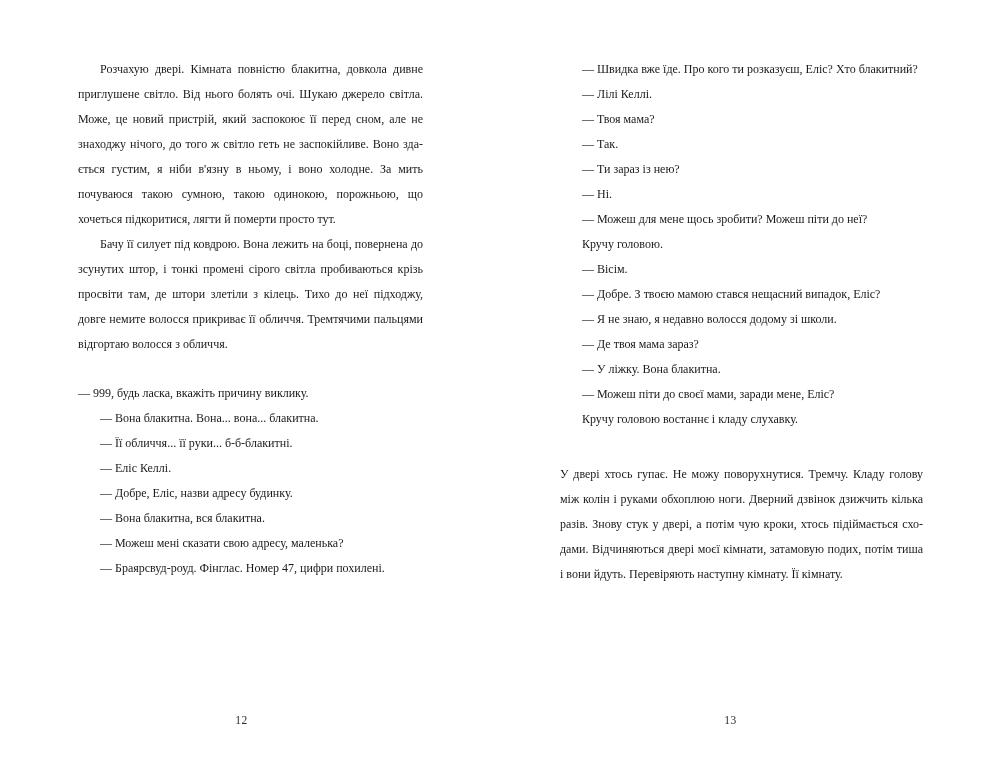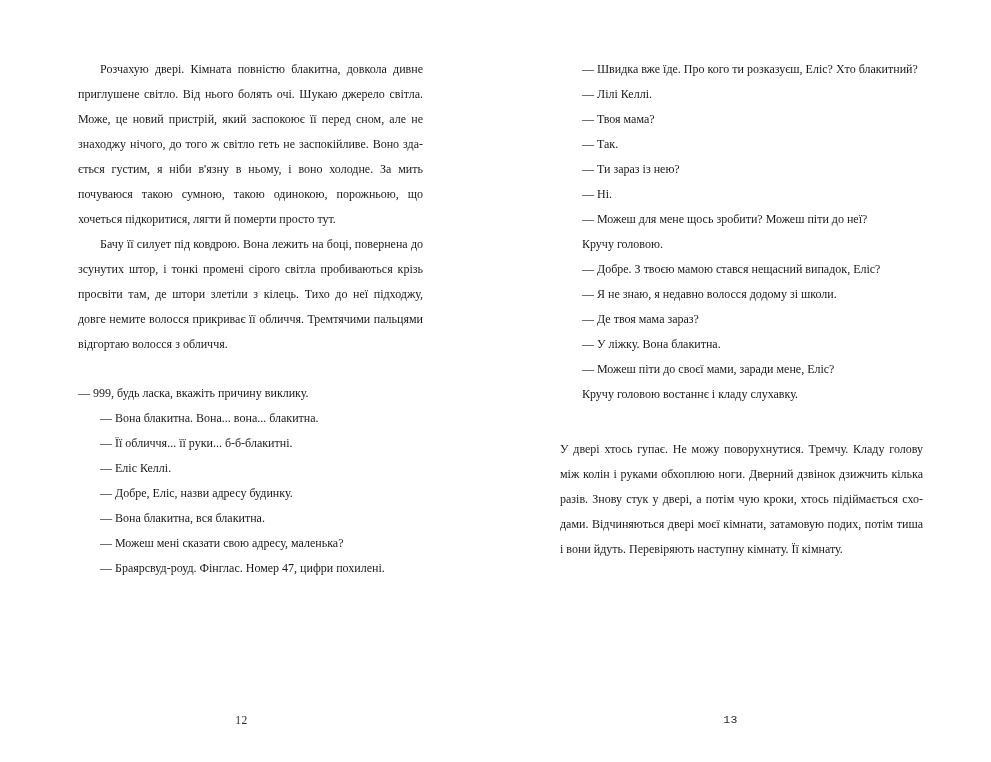--- a/index.html
+++ b/index.html
@@ -65,21 +65,21 @@
   .folio {
     position: absolute;
     bottom: 36px;
     width: 100%;
     text-align: center;
     font-size: 11.5px;
     color: #2a2a2a;
     letter-spacing: 0.4px;
   }
   .page-left .folio { left: -6px; }
-  .page-right .folio { left: -12px; font-family: Liberation Mono, monospace; }
+  .page-right .folio { left: -12px; }
 </style>
 </head>
 <body>
 
 <div class="spread">
 
   <div class="page page-left">
     <div class="text-col">
 
       <p class="indent">Розчахую двері. Кімната повністю блакитна, до­вкола дивне приглушене світло. Від нього болять очі. Шукаю джерело світла. Може, це новий пристрій, який заспокоює її перед сном, але не знаходжу нічо­го, до того ж світло геть не заспокійливе. Воно зда­ється густим, я ніби в'язну в ньому, і воно холодне. За мить почуваюся такою сумною, такою одинокою, порожньою, що хочеться підкоритися, лягти й по­мерти просто тут.</p>
@@ -104,20 +104,21 @@
     <div class="text-col">
 
       <p class="dialog">— Швидка вже їде. Про кого ти розказуєш, Еліс? Хто блакитний?</p>
       <p class="dialog">— Лілі Келлі.</p>
       <p class="dialog">— Твоя мама?</p>
       <p class="dialog">— Так.</p>
       <p class="dialog">— Ти зараз із нею?</p>
       <p class="dialog">— Ні.</p>
       <p class="dialog">— Можеш для мене щось зробити? Можеш піти до неї?</p>
       <p class="dialog">Кручу головою.</p>
+      <p class="dialog">— Вісім.</p>
       <p class="dialog">— Добре. З твоєю мамою стався нещасний випа­док, Еліс?</p>
       <p class="dialog">— Я не знаю, я недавно волосся додому зі школи.</p>
       <p class="dialog">— Де твоя мама зараз?</p>
       <p class="dialog">— У ліжку. Вона блакитна.</p>
       <p class="dialog">— Можеш піти до своєї мами, заради мене, Еліс?</p>
       <p class="dialog">Кручу головою востаннє і кладу слухавку.</p>
 
       <div class="block-gap-big"></div>
 
       <p class="noindent">У двері хтось гупає. Не можу поворухнутися. Трем­чу. Кладу голову між колін і руками обхоплюю ноги. Дверний дзвінок дзижчить кілька разів. Знову стук у двері, а потім чую кроки, хтось підіймається схо­дами. Відчиняються двері моєї кімнати, затамовую подих, потім тиша і вони йдуть. Перевіряють наступ­ну кімнату. Її кімнату.</p>

